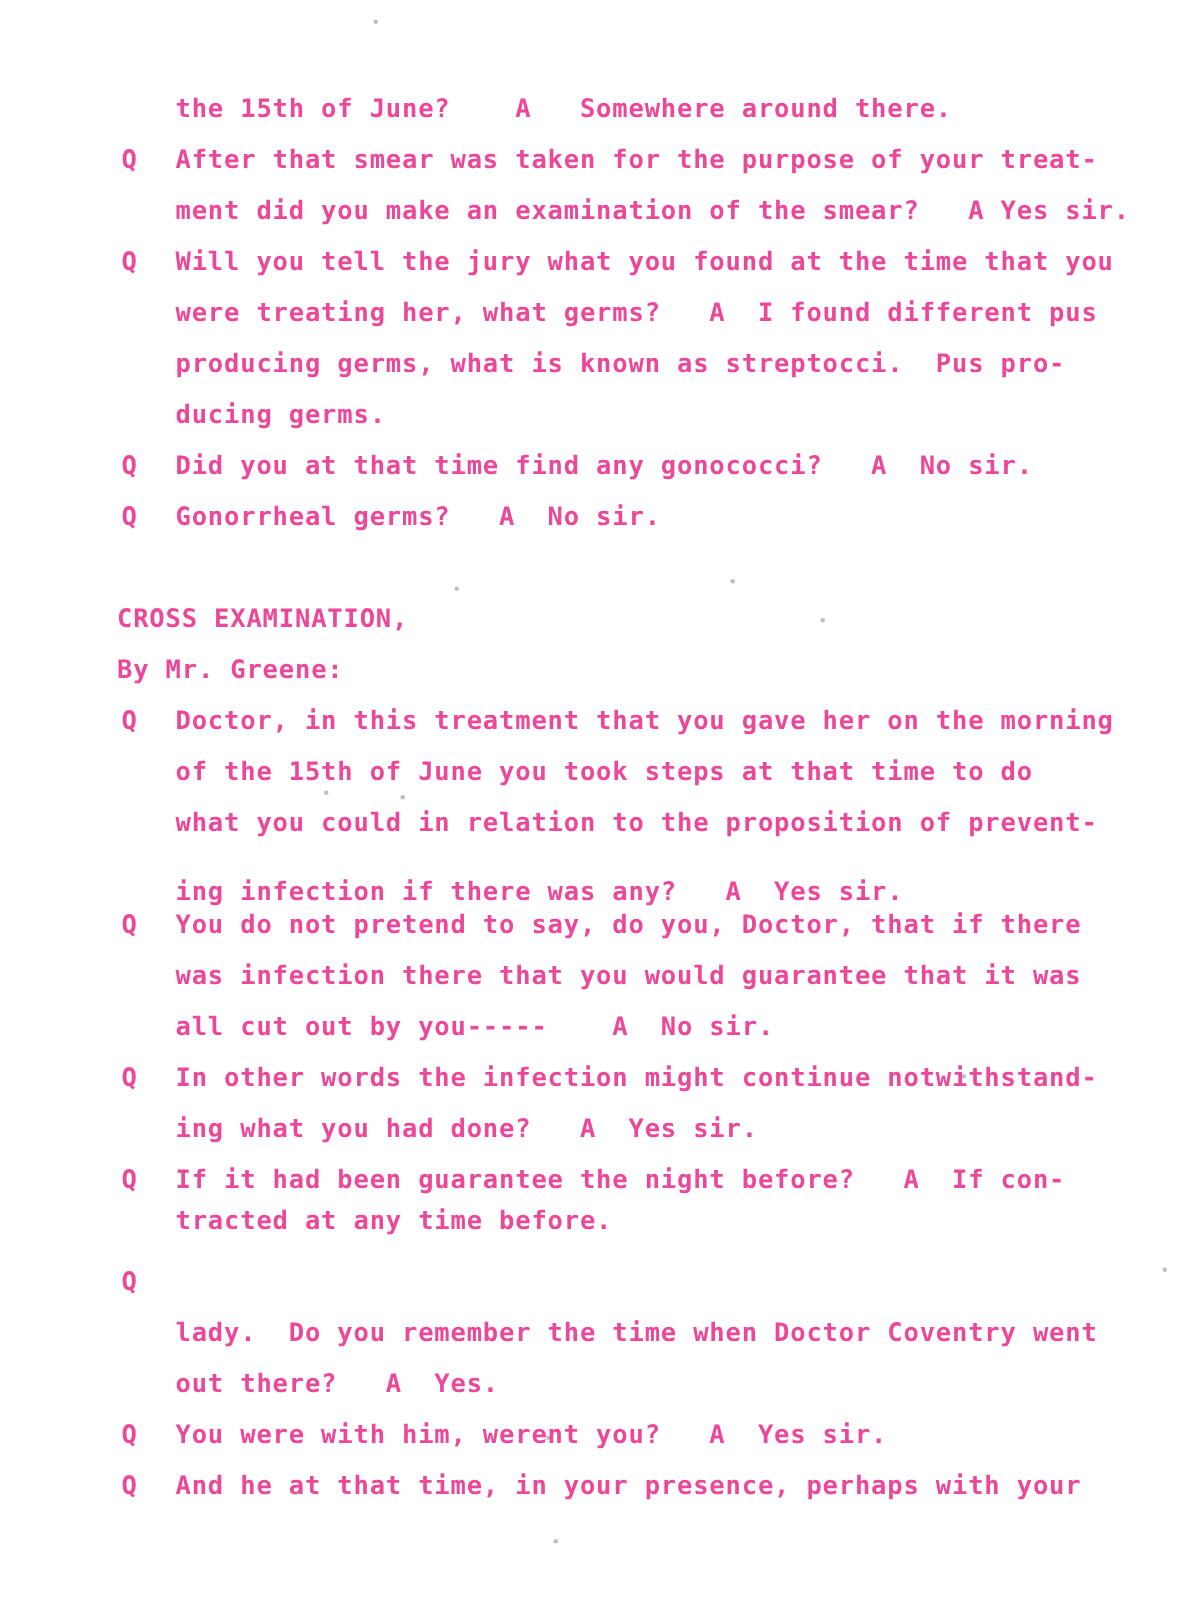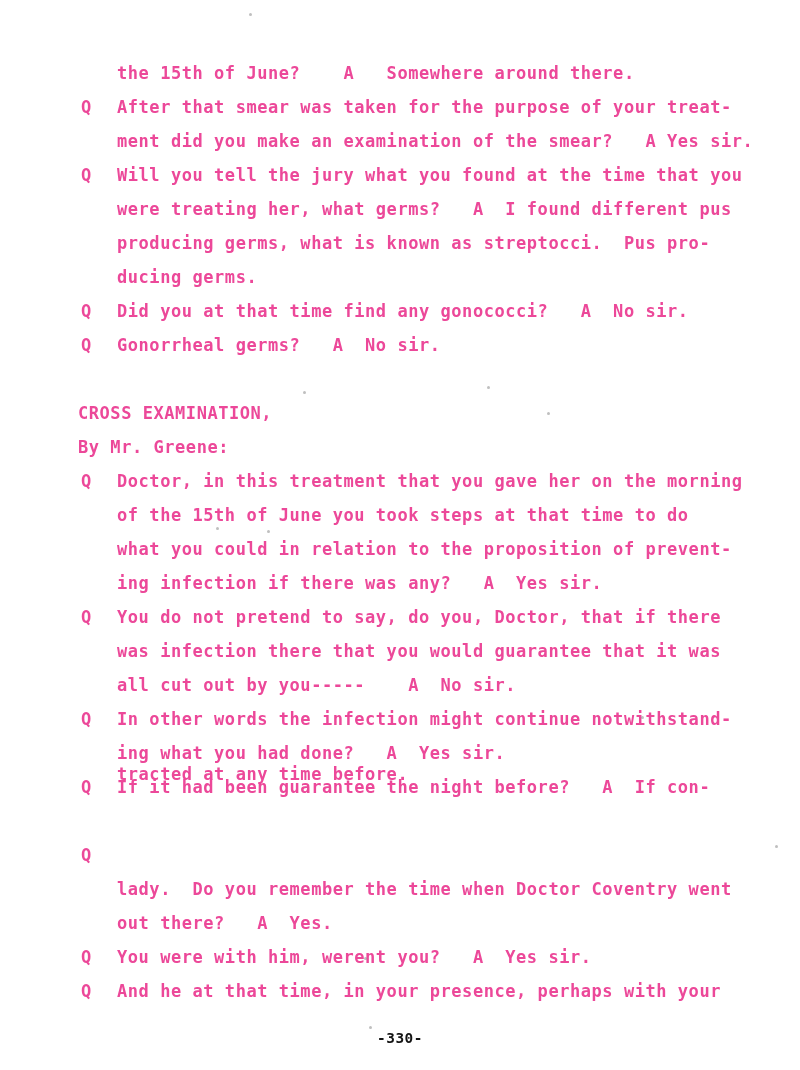--- a/index.html
+++ b/index.html
@@ -86,36 +86,35 @@
       <div class="line hang" style="position: absolute; left: 0px; top: 226px; width: 800px;"><span class="txt">producing germs, what is known as streptocci.  Pus pro-</span></div>
       <div class="line hang" style="position: absolute; left: 0px; top: 260px; width: 800px;"><span class="txt">ducing germs.</span></div>
       <div class="line hang" style="position: absolute; left: 0px; top: 294px; width: 800px;"><span class="marker">Q</span><span class="txt">Did you at that time find any gonococci?   A  No sir.</span></div>
       <div class="line hang" style="position: absolute; left: 0px; top: 328px; width: 800px;"><span class="marker">Q</span><span class="txt">Gonorrheal germs?   A  No sir.</span></div>
       <div class="line hang" style="position: absolute; left: 0px; top: 362px; width: 800px;"><span class="txt"></span></div>
       <div class="line flush" style="position: absolute; left: 0px; top: 396px; width: 740px;"><span class="txt">CROSS EXAMINATION,</span></div>
       <div class="line flush" style="position: absolute; left: 0px; top: 430px; width: 800px;"><span class="txt">By Mr. Greene:</span></div>
       <div class="line hang" style="position: absolute; left: 0px; top: 464px; width: 800px;"><span class="marker">Q</span><span class="txt">Doctor, in this treatment that you gave her on the morning</span></div>
       <div class="line hang" style="position: absolute; left: 0px; top: 498px; width: 800px;"><span class="txt">of the 15th of June you took steps at that time to do</span></div>
       <div class="line hang" style="position: absolute; left: 0px; top: 532px; width: 800px;"><span class="txt">what you could in relation to the proposition of prevent-</span></div>
-      <div class="line hang" style="position: absolute; left: 0px; top: 566px; width: 800px;"><span class="txt">ing infection if there was any?   A  Yes sir.</span></div>
+      <div class="line hang" style="position: absolute; left: 0px; top: 578px; width: 800px;"><span class="txt">ing infection if there was any?   A  Yes sir.</span></div>
       <div class="line hang" style="position: absolute; left: 0px; top: 600px; width: 800px;"><span class="marker">Q</span><span class="txt">You do not pretend to say, do you, Doctor, that if there</span></div>
       <div class="line hang" style="position: absolute; left: 0px; top: 634px; width: 800px;"><span class="txt">was infection there that you would guarantee that it was</span></div>
       <div class="line hang" style="position: absolute; left: 0px; top: 668px; width: 800px;"><span class="txt">all cut out by you-----    A  No sir.</span></div>
       <div class="line hang" style="position: absolute; left: 0px; top: 702px; width: 800px;"><span class="marker">Q</span><span class="txt">In other words the infection might continue notwithstand-</span></div>
       <div class="line hang" style="position: absolute; left: 0px; top: 736px; width: 800px;"><span class="txt">ing what you had done?   A  Yes sir.</span></div>
       <div class="line hang" style="position: absolute; left: 0px; top: 770px; width: 800px;"><span class="marker">Q</span><span class="txt">If it had been guarantee the night before?   A  If con-</span></div>
-      <div class="line hang" style="position: absolute; left: 0px; top: 757px; width: 800px;"><span class="txt">tracted at any time before.</span></div>
+      <div class="line hang" style="position: absolute; left: 0px; top: 797px; width: 800px;"><span class="txt">tracted at any time before.</span></div>
       <div class="line hang" style="position: absolute; left: 0px; top: 838px; width: 800px;"><span class="marker">Q</span></div>
       <div class="line hang" style="position: absolute; left: 0px; top: 872px; width: 800px;"><span class="txt">lady.  Do you remember the time when Doctor Coventry went</span></div>
       <div class="line hang" style="position: absolute; left: 0px; top: 906px; width: 800px; text-align: center;"><span class="txt">out there?   A  Yes.</span></div>
       <div class="line hang" style="position: absolute; left: 0px; top: 940px; width: 800px;"><span class="marker">Q</span><span class="txt">You were with him, werent you?   A  Yes sir.</span></div>
       <div class="line hang" style="position: absolute; left: 0px; top: 974px; width: 800px;"><span class="marker">Q</span><span class="txt">And he at that time, in your presence, perhaps with your</span></div>
     </div>
 
-  <div class="folio">-330-</div>
 
 <div class="speck" style="left: 249px; top: 13px; width: 3px; height: 3px;"></div>
     <div class="speck" style="left: 303px; top: 391px; width: 3px; height: 3px;"></div>
     <div class="speck" style="left: 487px; top: 386px; width: 3px; height: 3px;"></div>
     <div class="speck" style="left: 547px; top: 412px; width: 3px; height: 3px;"></div>
     <div class="speck" style="left: 216px; top: 527px; width: 3px; height: 3px;"></div>
     <div class="speck" style="left: 267px; top: 530px; width: 3px; height: 3px;"></div>
     <div class="speck" style="left: 369px; top: 1026px; width: 3px; height: 3px;"></div>
     <div class="speck" style="left: 775px; top: 845px; width: 3px; height: 3px;"></div>
     <div class="speck" style="left: 364px; top: 957px; width: 3px; height: 3px;"></div>

